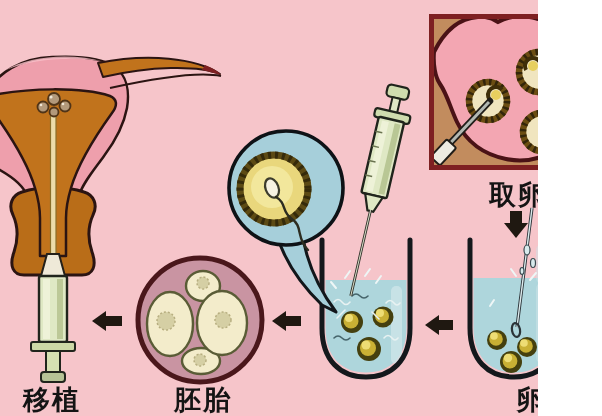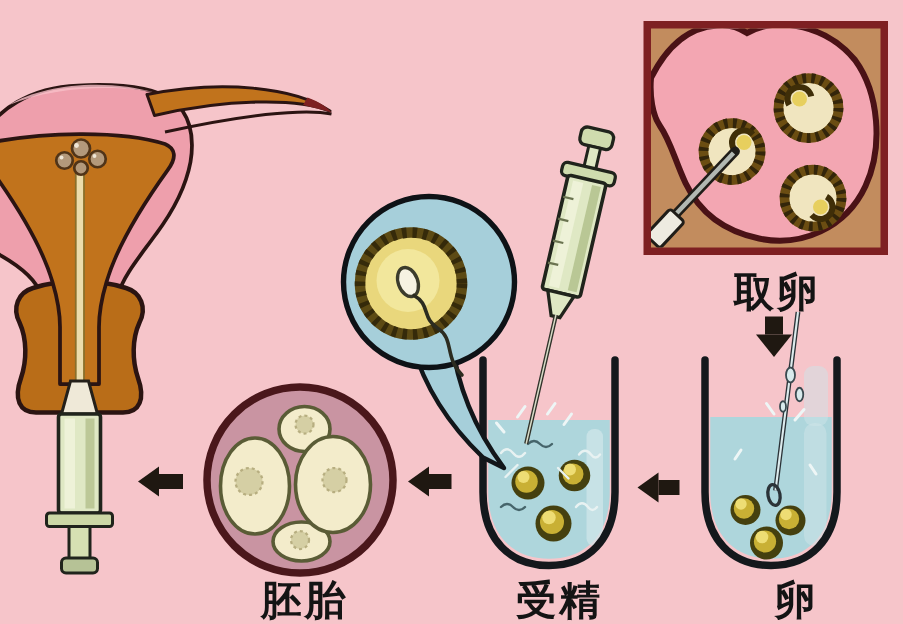--- a/index.html
+++ b/index.html
@@ -1,17 +1,17 @@
 <!DOCTYPE html>
 <html><head>
 <meta charset="utf-8">
 <style>
   html,body{margin:0;padding:0;}
   body{font-family:"Liberation Sans","DejaVu Sans",sans-serif;}
-  .stage{position:relative;width:602px;height:416px;overflow:hidden;background:#e5e5e5;}
+  .stage{position:relative;width:538px;height:416px;overflow:hidden;background:#e5e5e5;}
   .stage svg{position:absolute;left:0;top:0;}
   .label{
     position:absolute;
     transform:translateX(-50%);
     font-weight:700;
     font-size:27px;
     line-height:1;
     color:#141414;
     letter-spacing:2px;
     white-space:nowrap;
@@ -226,15 +226,15 @@
         <g transform="rotate(-47 443 152)">
           <rect x="431" y="146" width="24" height="13" rx="2" fill="#eeebe1" stroke="#201d18" stroke-width="2"></rect>
         </g>
       </g>
     </g>
   </g>
 </svg>
 
   <div class="label" style="left:518px; top:182px;">取卵</div>
   <div class="label" style="left:531px; top:387px;">卵</div>
-  <div class="label" style="left:373px; top:387px;">受精</div>
   <div class="label" style="left:203px; top:387px;">胚胎</div>
+  <div class="label" style="left:52px; top:387px;">移植</div>
 </div>
 
 </body></html>

